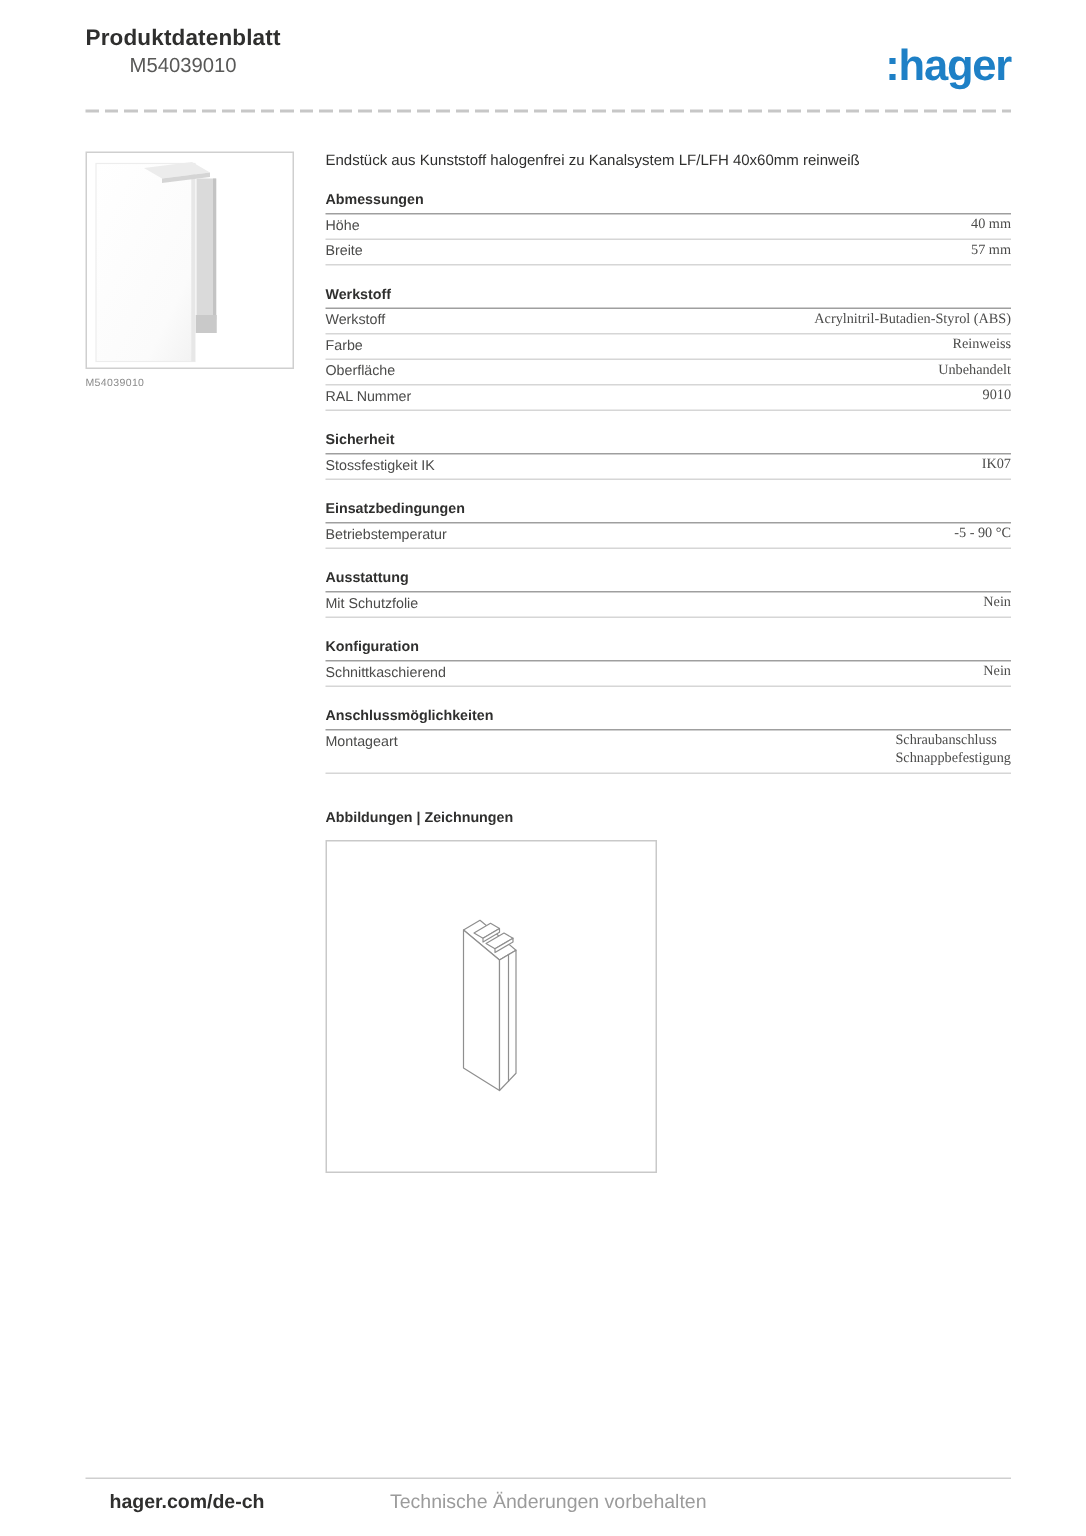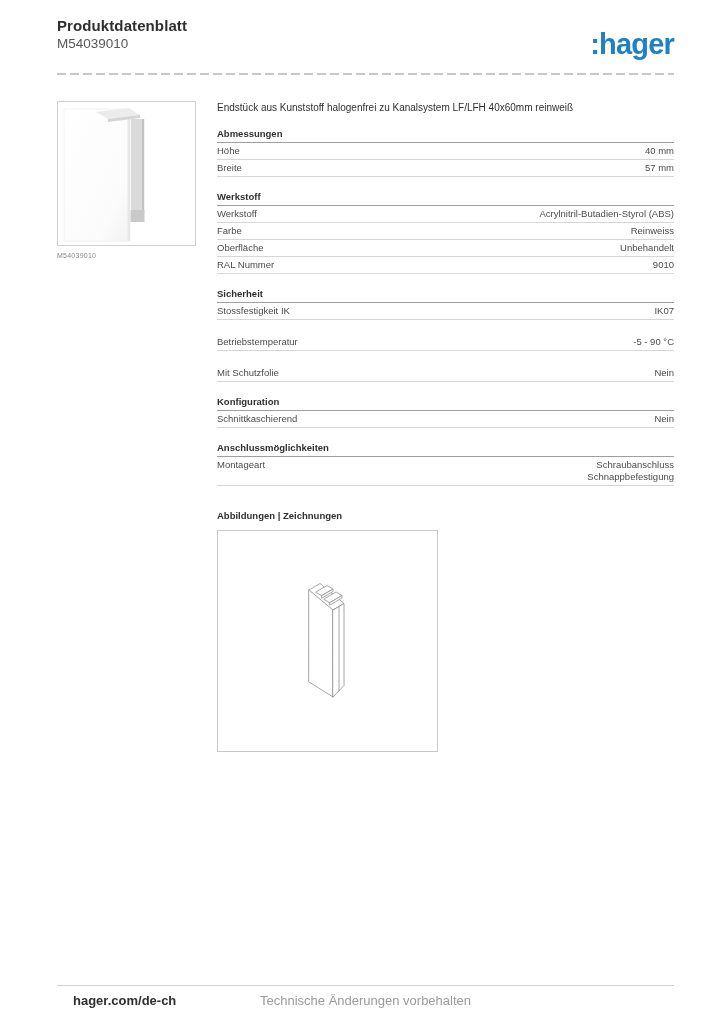--- a/index.html
+++ b/index.html
@@ -15,42 +15,42 @@
   html,body{margin:0;padding:0;background:#ffffff;}
   body{
     width:724px;height:1024px;
     font-family:"Liberation Sans","DejaVu Sans",sans-serif;
     color:var(--txt);
     -webkit-font-smoothing:antialiased;
   }
   .page{position:relative;width:724px;height:1024px;background:#ffffff;overflow:hidden;}
 
   
-  .hdr{display:flex;justify-content:space-between;align-items:flex-start;padding:17px 50px 0 57px;}
+  .hdr{display:flex;justify-content:space-between;align-items:flex-start;padding:17px 50px 0 57px;text-align:center;}
   .doc-title{font-size:15px;font-weight:bold;color:var(--ink);line-height:18px;letter-spacing:.1px;}
   .doc-id{font-size:13.5px;color:#585857;line-height:16px;margin-top:1px;}
   .logo{font-size:29px;font-weight:bold;color:var(--blue);line-height:30px;letter-spacing:-.8px;margin-top:12px;}
   .hdr-rule{margin:14px 50px 0 57px;height:2px;
     background:repeating-linear-gradient(90deg,#c7c7c7 0 9px,rgba(0,0,0,0) 9px 13px);}
 
   
   .main{display:flex;align-items:flex-start;padding:26px 50px 0 57px;}
   .aside{width:139px;flex:0 0 139px;margin-right:21px;}
   .photo-box{width:139px;height:145px;border:1px solid var(--box-border);background:#fff;overflow:hidden;}
   .photo-caption{margin-top:6px;font-size:7px;color:#8a8a8a;letter-spacing:.25px;}
 
   .specs{flex:1 1 auto;min-width:0;}
   .description{margin:1px 0 0;font-size:10px;font-weight:normal;color:var(--ink);line-height:12px;}
   .tech-heading{margin:23px 0 0;font-size:9.5px;font-weight:bold;color:var(--ink);line-height:12px;}
 
   .spec-section{margin-top:14px;}
   .sec-title{font-size:9.5px;font-weight:bold;color:var(--ink);padding-bottom:3px;border-bottom:1px solid var(--line-dark);line-height:11px;}
   .spec-row{display:flex;justify-content:space-between;align-items:flex-start;
     border-bottom:1px solid var(--line-light);padding:2px 0 2.5px;font-size:9.5px;line-height:11px;color:var(--txt);gap:40px;}
-  .row-values{text-align:right;}
+  .row-values{font-family:Liberation Serif, serif;}
   .row-values div{line-height:11.5px;}
 
   .figures-heading{margin:24px 0 0;font-size:9.5px;font-weight:bold;color:var(--ink);line-height:12px;}
   .drawing-box{margin-top:8px;width:221px;height:222px;border:1px solid #c9c9c9;background:#fff;}
 
   
   .ftr{position:absolute;left:57px;right:50px;top:985px;}
   .ftr-rule{border-top:1px solid #cfcfcf;}
   .ftr-row{position:relative;display:flex;justify-content:space-between;margin-top:9px;font-size:13px;line-height:11px;padding-left:16px;}
   .f-left{font-weight:bold;color:var(--ink);text-decoration:none;}
@@ -147,28 +147,30 @@
           <div class="spec-section">
             <div class="sec-title">Sicherheit</div>
             <div class="spec-row">
               <div class="row-label">Stossfestigkeit IK</div>
               <div class="row-values">
                 <div>IK07</div>
               </div>
             </div>
           </div>
           <div class="spec-section">
+            <div class="sec-title">Einsatzbedingungen</div>
             <div class="spec-row">
               <div class="row-label">Betriebstemperatur</div>
               <div class="row-values">
                 <div>-5 - 90 °C</div>
               </div>
             </div>
           </div>
           <div class="spec-section">
+            <div class="sec-title">Ausstattung</div>
             <div class="spec-row">
               <div class="row-label">Mit Schutzfolie</div>
               <div class="row-values">
                 <div>Nein</div>
               </div>
             </div>
           </div>
           <div class="spec-section">
             <div class="sec-title">Konfiguration</div>
             <div class="spec-row">

